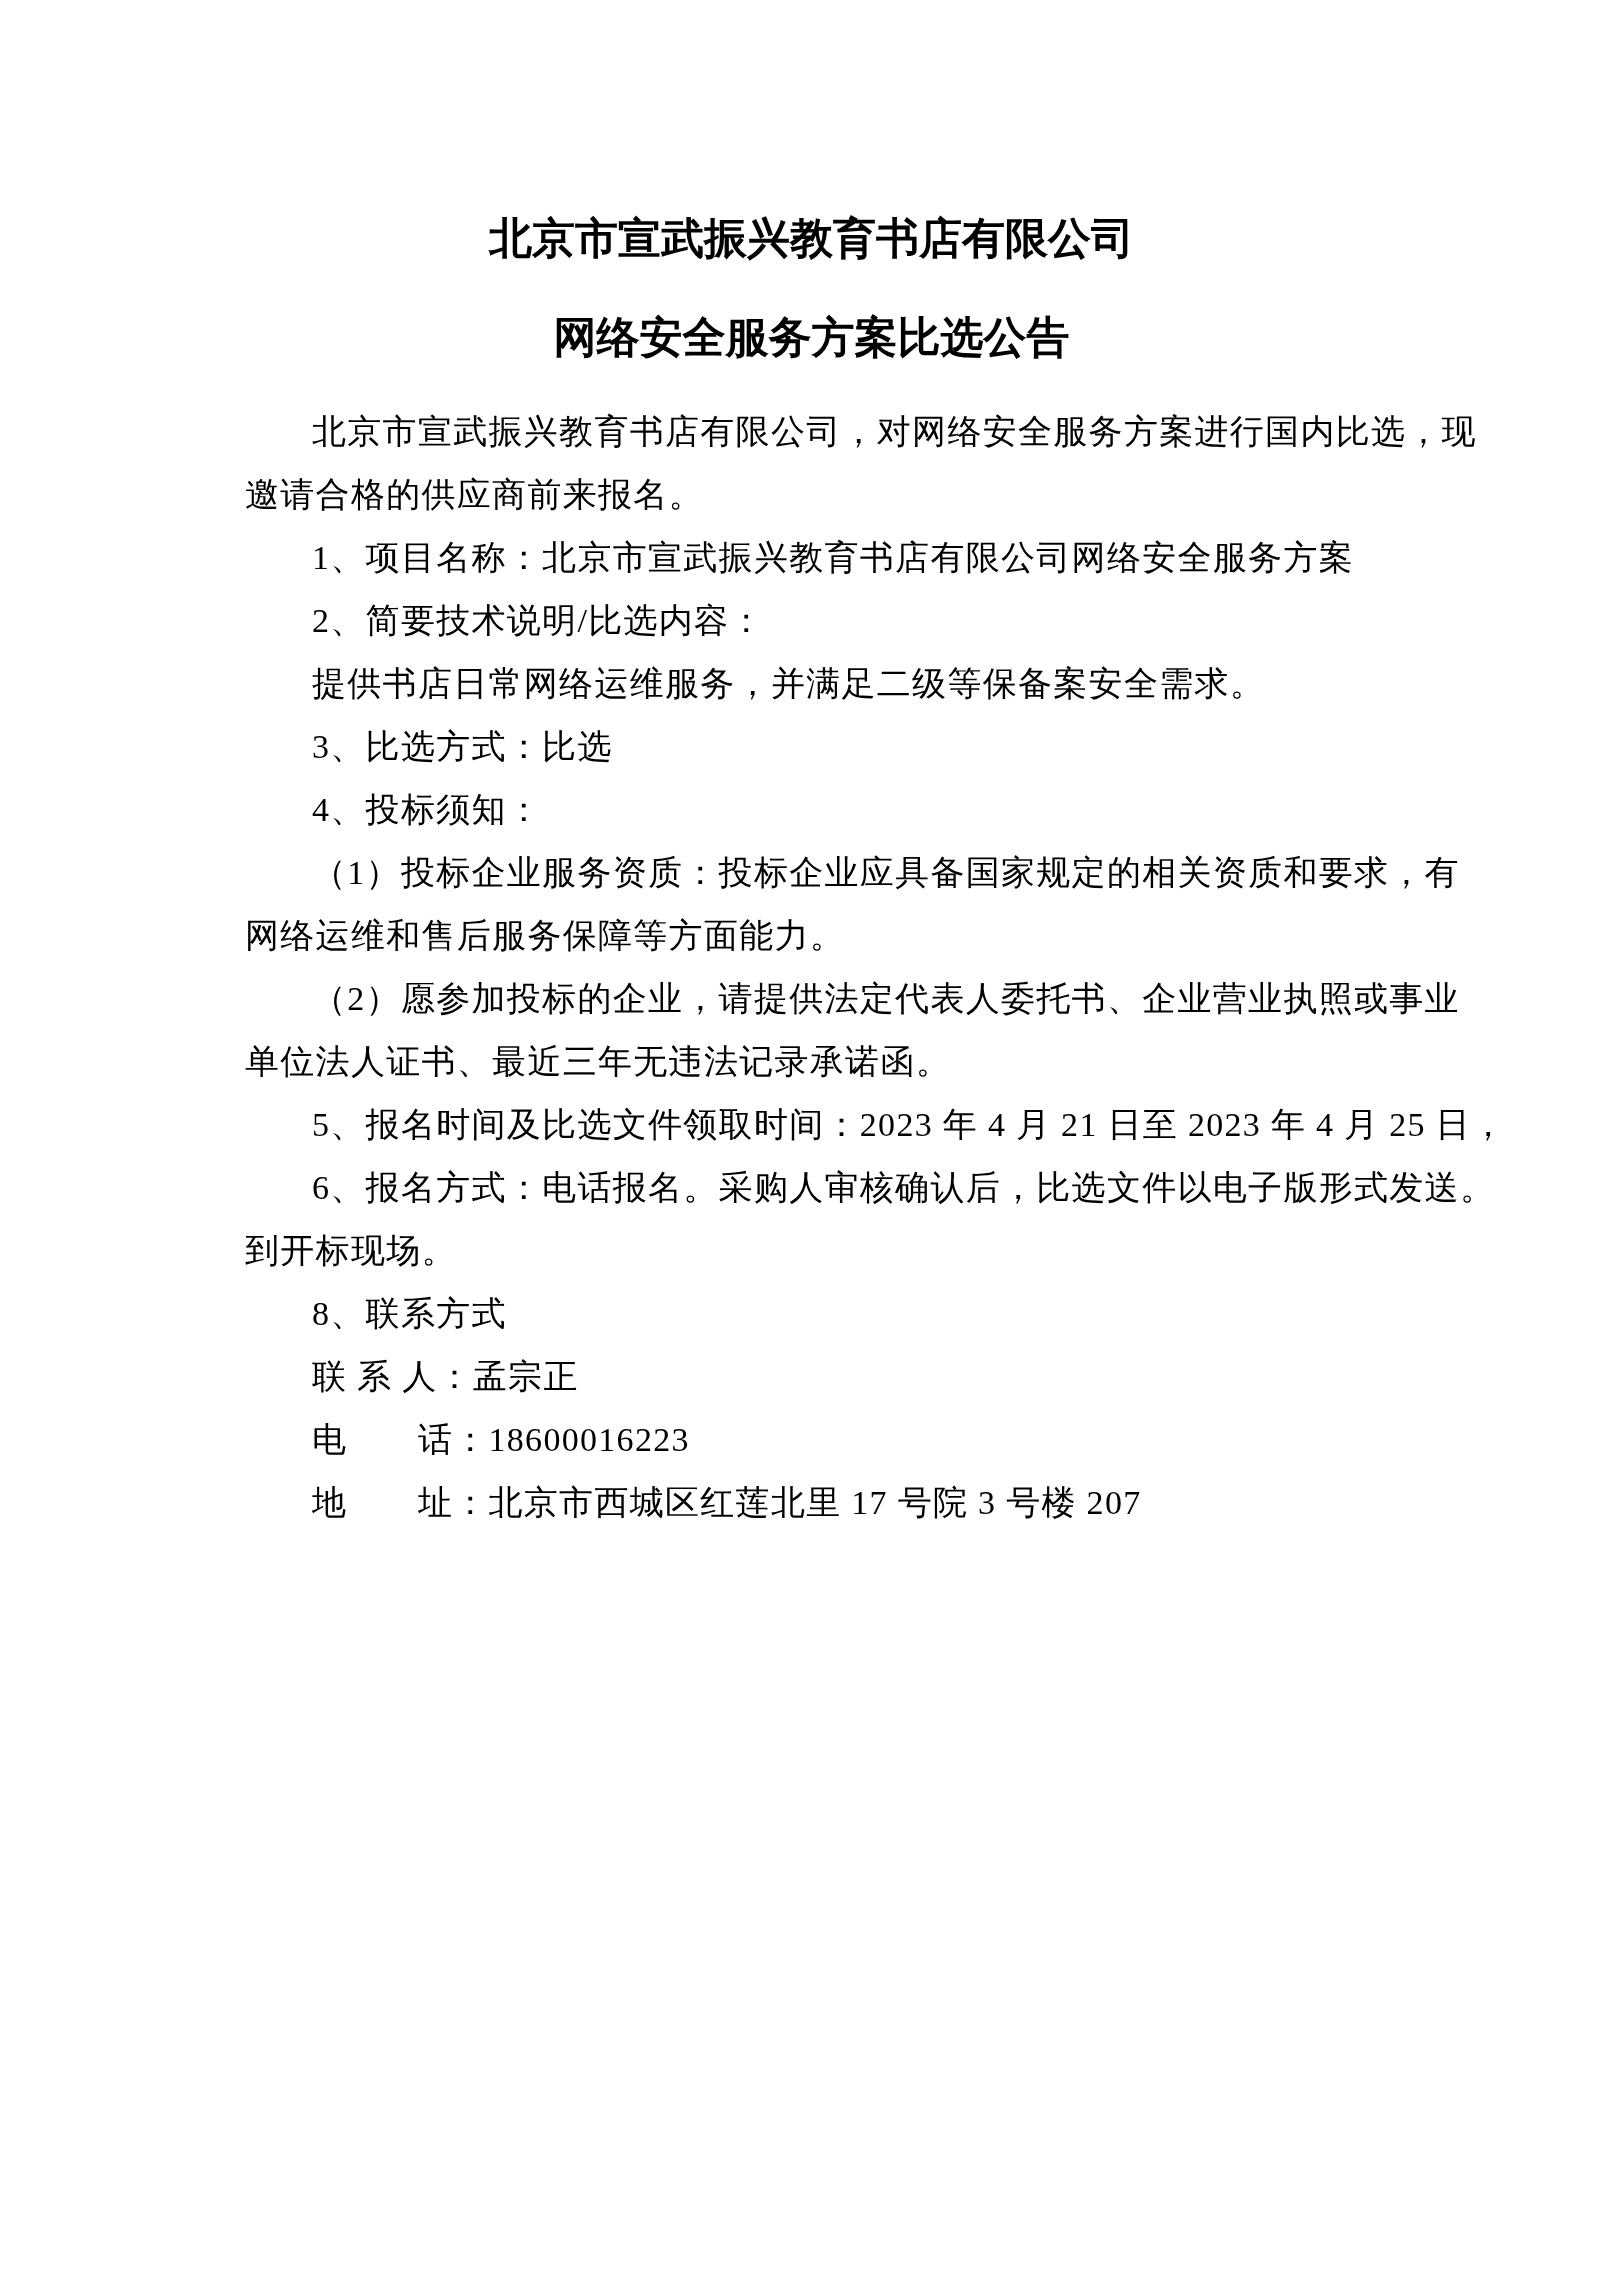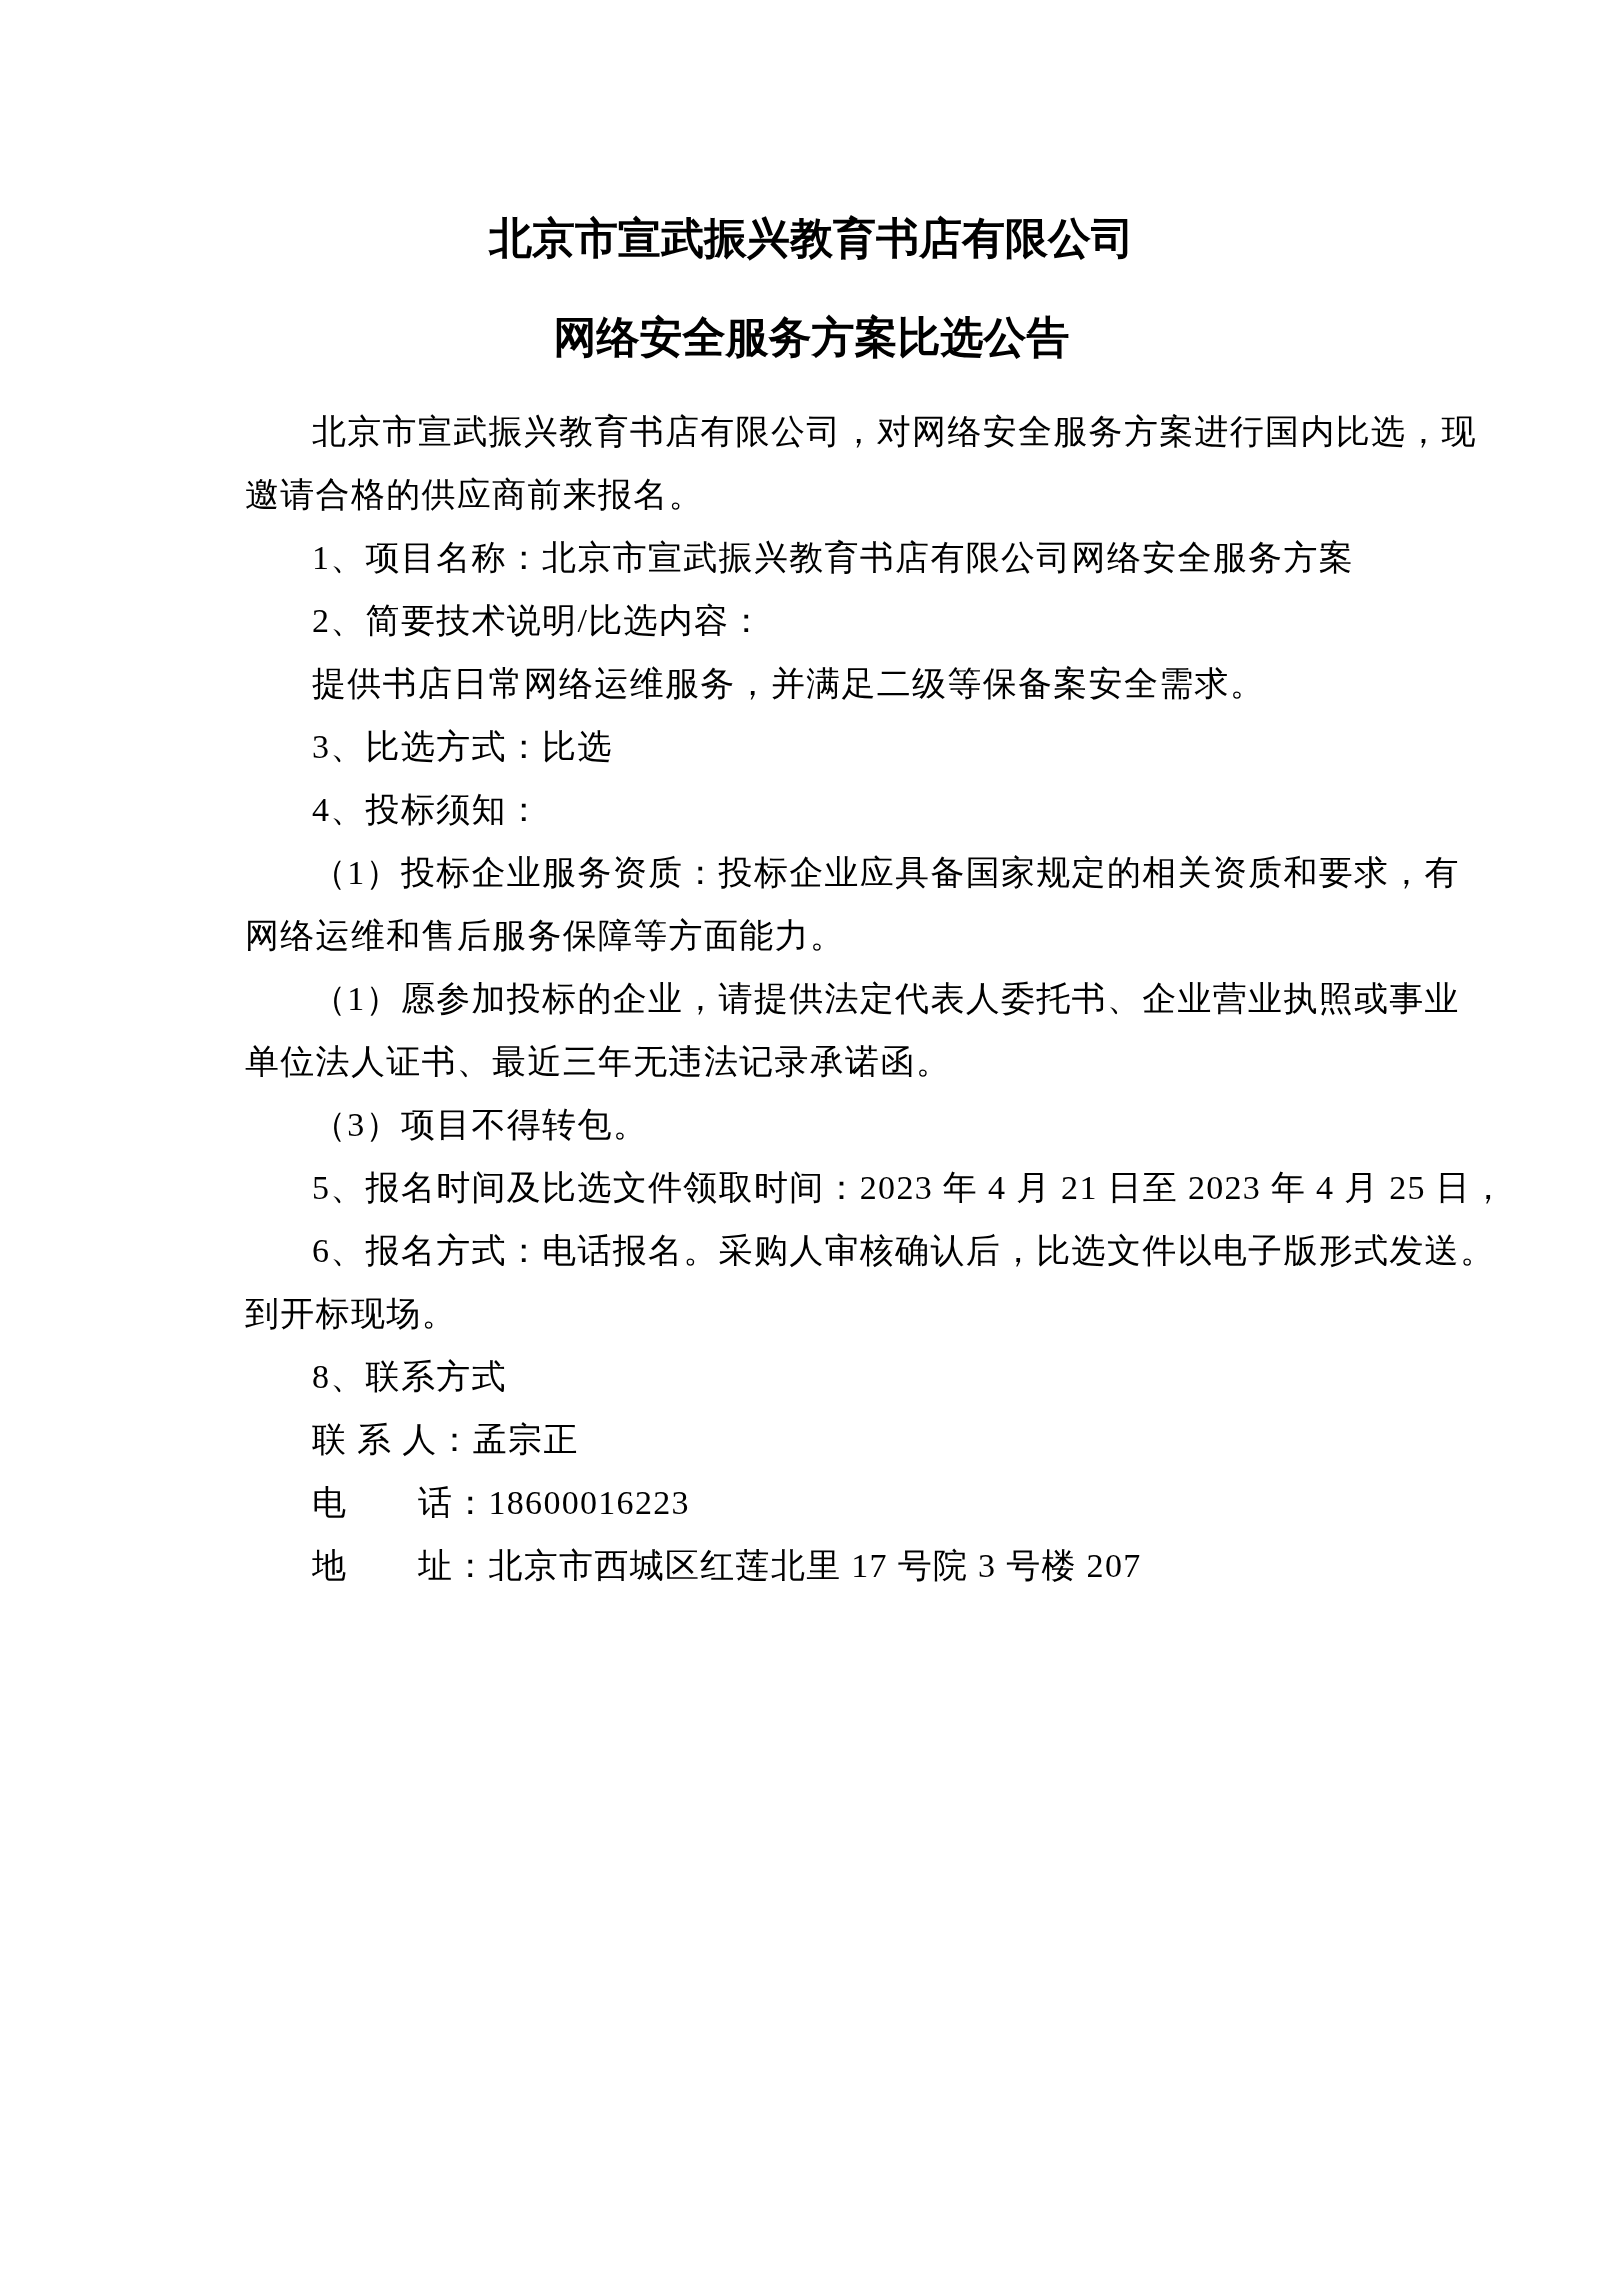--- a/index.html
+++ b/index.html
@@ -75,23 +75,22 @@
     <div class="docbody">
       <div class="line indent">北京市宣武振兴教育书店有限公司，对网络安全服务方案进行国内比选，现</div>
       <div class="line">邀请合格的供应商前来报名。</div>
       <div class="line indent">1、项目名称：北京市宣武振兴教育书店有限公司网络安全服务方案</div>
       <div class="line indent">2、简要技术说明/比选内容：</div>
       <div class="line indent">提供书店日常网络运维服务，并满足二级等保备案安全需求。</div>
       <div class="line indent">3、比选方式：比选</div>
       <div class="line indent">4、投标须知：</div>
       <div class="line indent">（1）投标企业服务资质：投标企业应具备国家规定的相关资质和要求，有</div>
       <div class="line">网络运维和售后服务保障等方面能力。</div>
-      <div class="line indent">（1）愿参加投标的企业，请提供法定代表人委托书、企业营业执照或事业</div>
+      <div class="line indent">（2）愿参加投标的企业，请提供法定代表人委托书、企业营业执照或事业</div>
       <div class="line">单位法人证书、最近三年无违法记录承诺函。</div>
-      <div class="line indent">（3）项目不得转包。</div>
       <div class="line indent">5、报名时间及比选文件领取时间：2023 年 4 月 21 日至 2023 年 4 月 25 日，</div>
       <div class="line indent">6、报名方式：电话报名。采购人审核确认后，比选文件以电子版形式发送。</div>
       <div class="line">到开标现场。</div>
       <div class="line indent">8、联系方式</div>
       <div class="line indent">联 系 人：孟宗正</div>
       <div class="line indent">电　　话：18600016223</div>
       <div class="line indent">地　　址：北京市西城区红莲北里 17 号院 3 号楼 207</div>
     </div>
   </div>
 </div>

